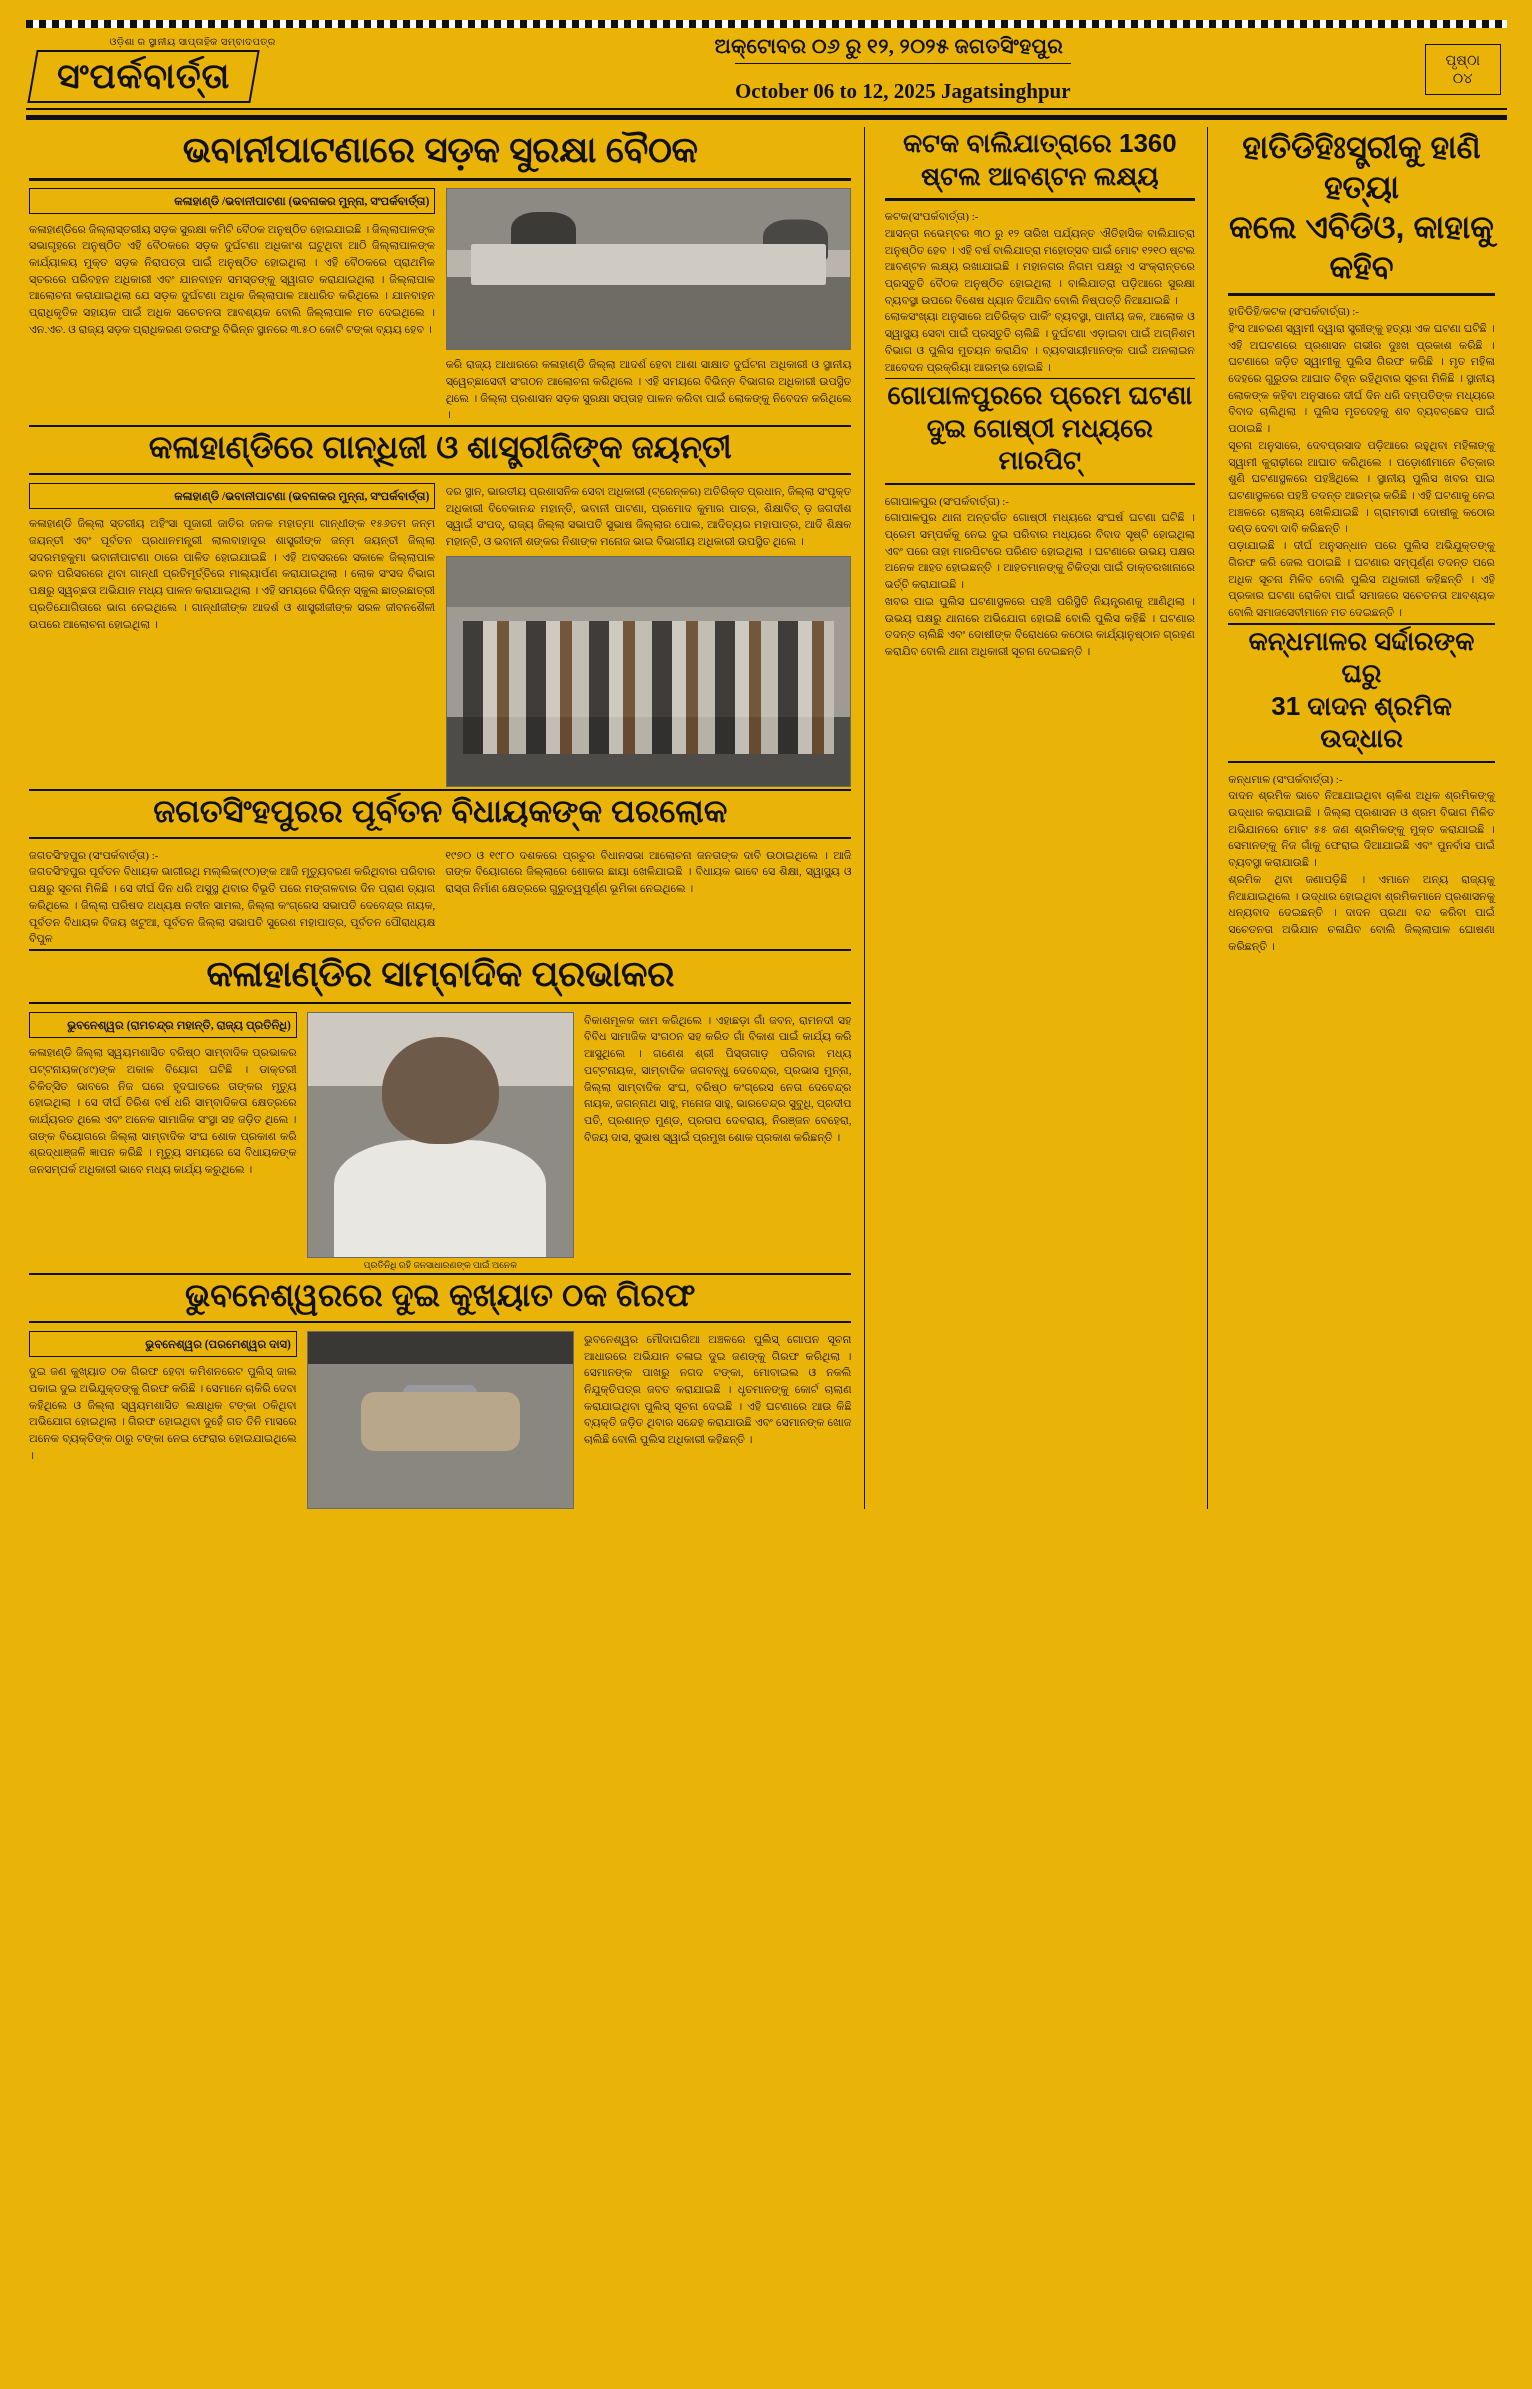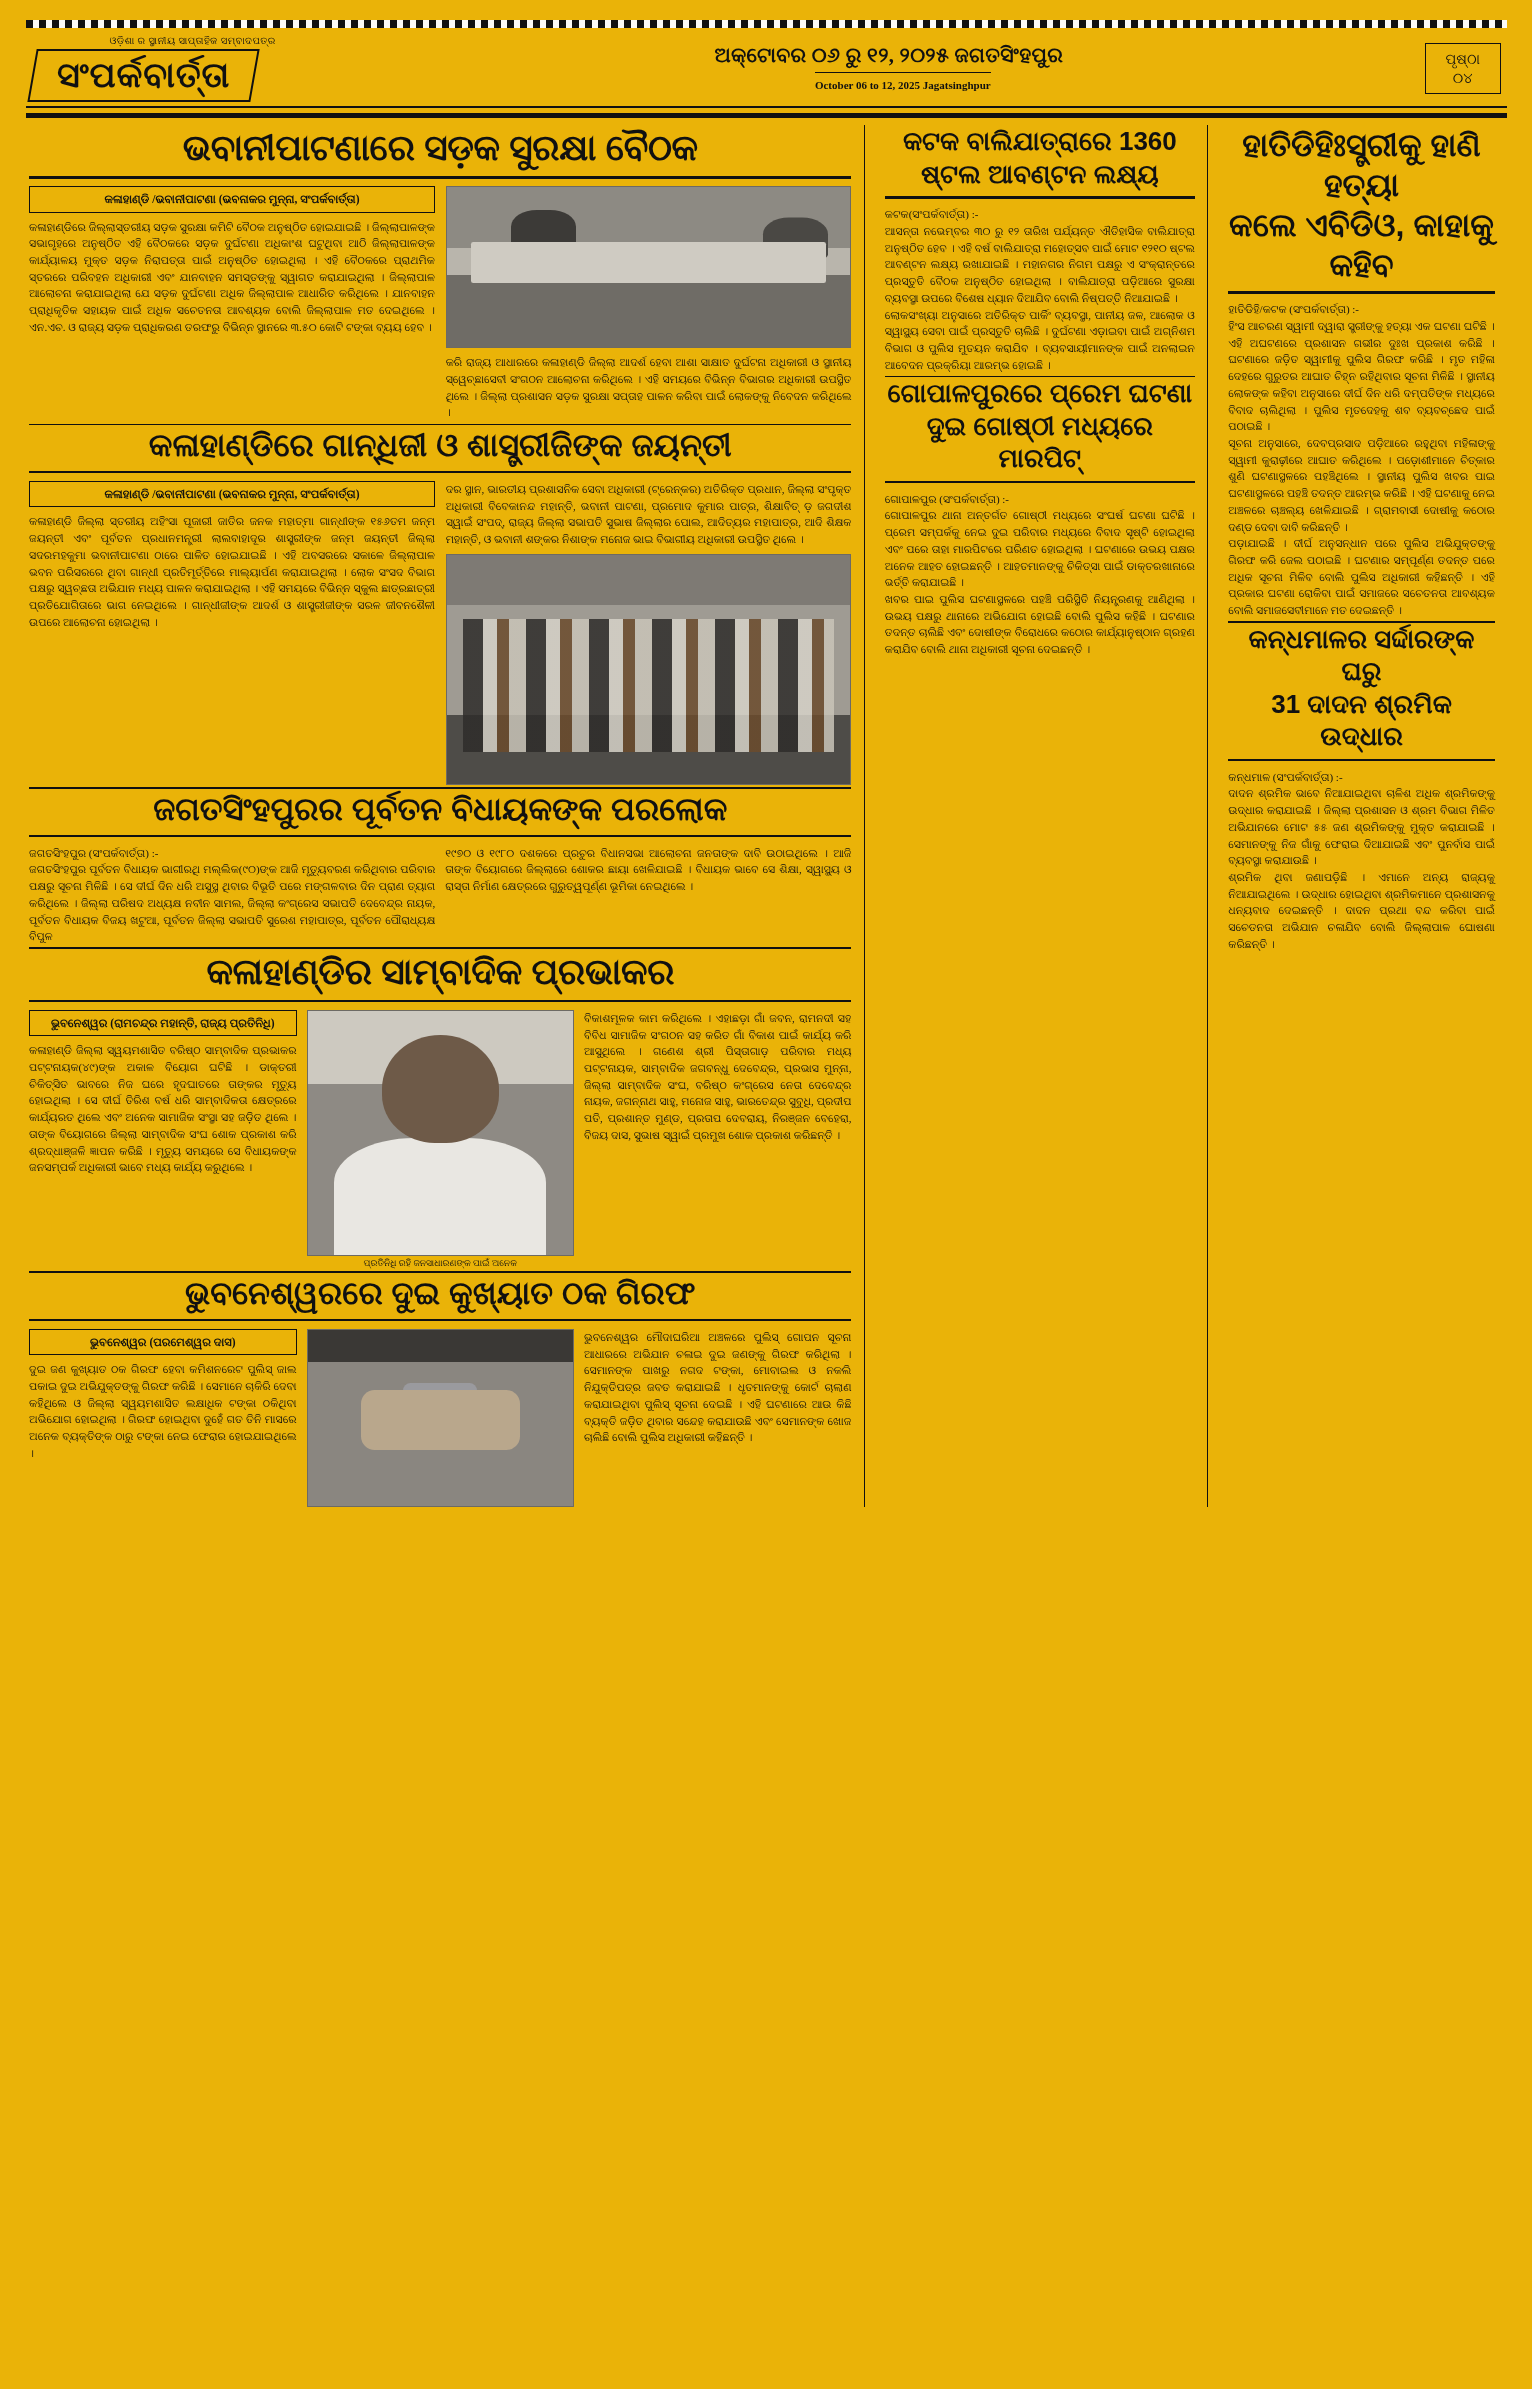--- a/index.html
+++ b/index.html
@@ -18,40 +18,40 @@
   }
   .logo-wrap{position:relative;width:321px;}
   .logo-sub{font-size:10px; letter-spacing:0.4px; text-align:center; margin-bottom:1.5px;}
   .logo-box{
     border:2.3px solid #111; padding:4.6px 23px; text-align:center;
     transform:skewX(-10deg); display:inline-block;
   }
   .logo-box span{display:inline-block; transform:skewX(10deg); font-size:35px; font-weight:bold; letter-spacing:0.8px;}
   .masthead-center{text-align:center; flex:1;}
   .mh-od{font-size:20.6px; font-weight:bold; letter-spacing:0.3px;}
-  .mh-en{font-size:11px; font-weight:bold; margin-top:4.6px; border-top:0.8px solid #111; display:inline-block; padding-top:6px;margin-left:28px;}
+  .mh-en{font-size:21px; font-weight:bold; margin-top:4.6px; border-top:0.8px solid #111; display:inline-block; padding-top:15px;margin-left:28px;}
   .mh-right{border:1.5px solid #111; padding:6.1px 10.7px; text-align:center; font-size:14.5px; line-height:1.3; min-width:53px;}
   .thick-rule{height:4.6px;background:#111;margin-top:4.6px;}
   .thin-rule{height:1.5px;background:#111;margin-top:2.3px;}
 
   
   .cols{display:flex; gap:8px; margin-top:7.6px;}
   .col{padding:0 12.2px;}
   .col.c1{width:870px; border-right:1.5px solid #111; padding-left:3.1px;}
   .col.c2{width:328px; border-right:1.5px solid #111;}
   .col.c3{width:calc(100% - 1199px);}
 
   .hl{font-family:"Liberation Sans", sans-serif; font-weight:bold; text-align:center; line-height:1.25;}
   .hl-xl{font-size:36px; letter-spacing:-0.4px;}
   .hl-l{font-size:32px;}
   .hl-m{font-size:26px;}
   .rule-b{height:2.3px;background:#111;margin:6.1px 0 7.6px;}
 
   .dateline{
-    border:1.5px solid #111; text-align:center; font-size:11.5px; line-height:1.45;
+    border:1.5px solid #111; text-align:right; font-size:11.5px; line-height:1.45;
     padding:3.8px 4.6px; margin:0 0 6.1px 0; font-weight:bold;
   }
   .body-txt{font-size:11px; line-height:1.52; text-align:justify; hyphens:auto;}
   .sub2{display:flex; gap:10.7px;}
   .sub2 > div{flex:1;}
   .sub3{display:flex; gap:10px;}
   .sub3 > div{flex:1;}
 
   
   .photo{background:#c9c6bf; border:0.8px solid #6d6a64; position:relative; overflow:hidden;}

